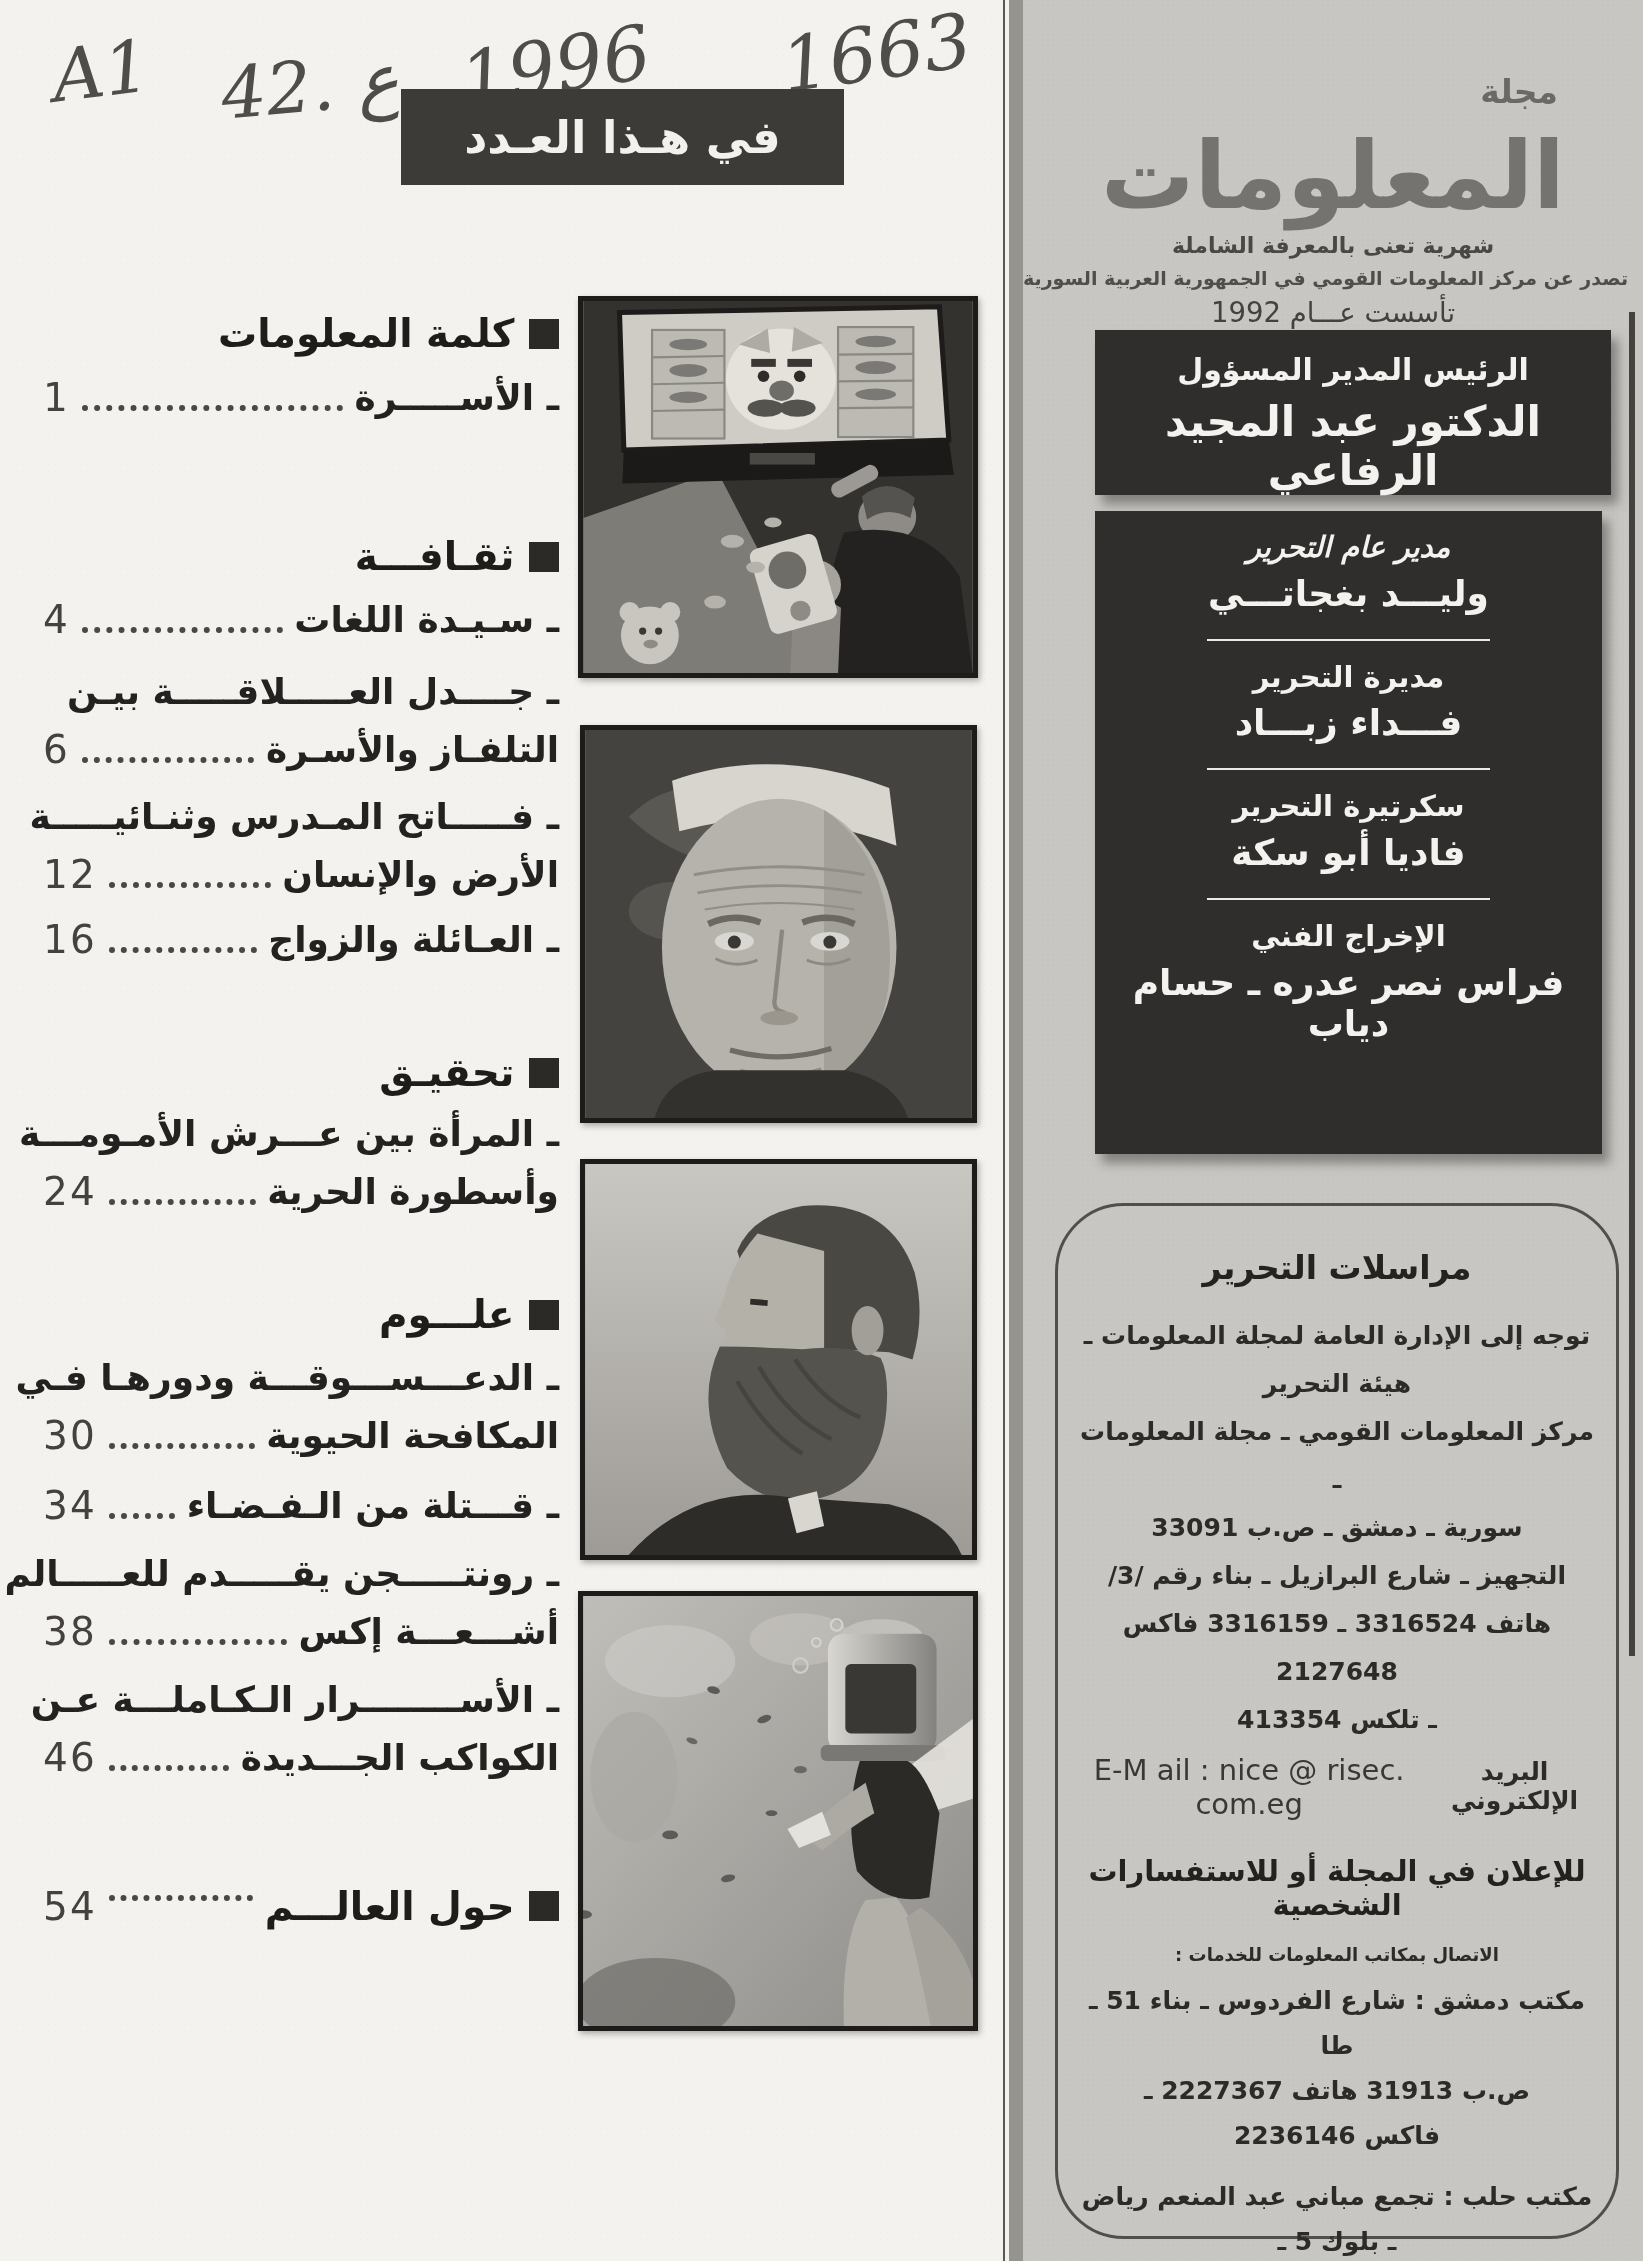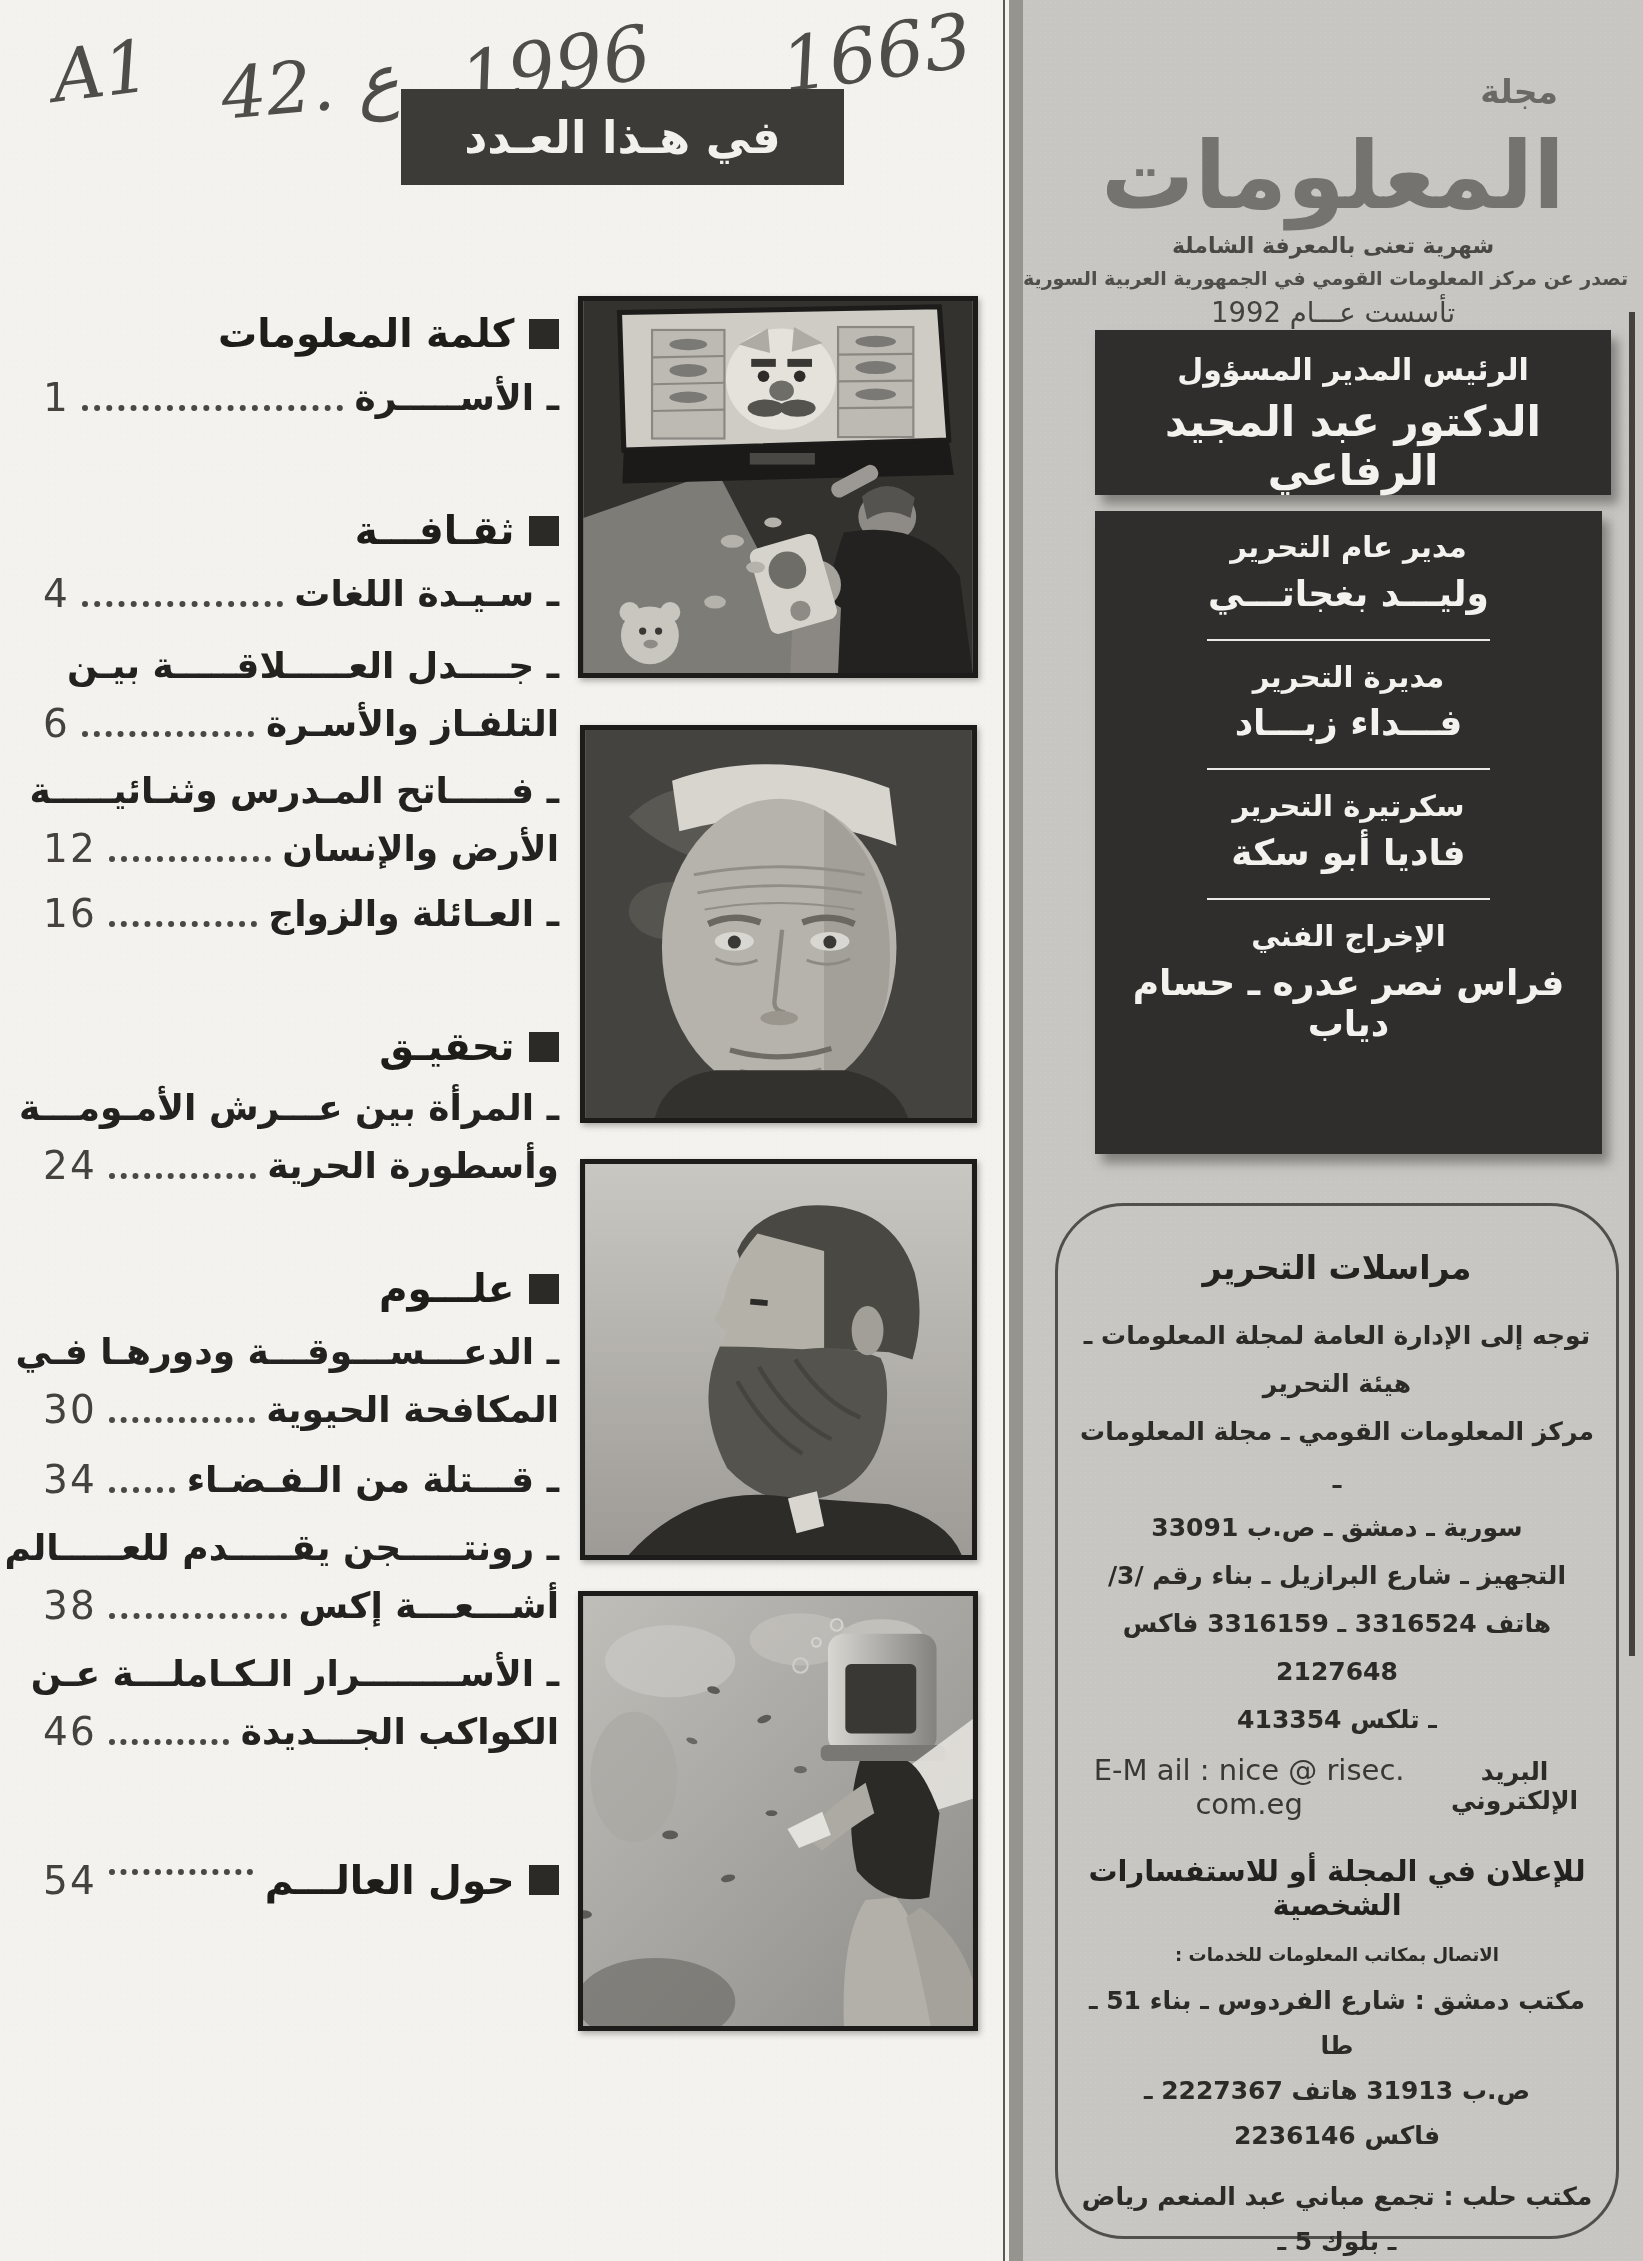--- a/index.html
+++ b/index.html
@@ -45,21 +45,21 @@
 
   
   .toc{position:absolute;left:43px;top:308px;width:516px;direction:rtl;text-align:right;color:#242220;}
   .sec-header{display:flex;align-items:center;font-size:39px;font-weight:800;line-height:51px;color:#1f1d1a;}
   .sec-header .sq{width:30px;height:30px;background:#2c2a27;margin-left:14.5px;flex:0 0 auto;}
   .trow{display:flex;align-items:flex-end;font-size:36px;font-weight:700;line-height:58px;white-space:nowrap;}
   .trow .t{flex:0 0 auto;}
   .dots{flex:1 1 auto;border-bottom:6.5px dotted #4a4744;margin:0 11.6px 16px;min-width:29px;}
   .pg{flex:0 0 auto;font-weight:400;font-size:39px;color:#45423e;letter-spacing:2.2px;direction:ltr;}
   .mt1{margin-top:10px;} 
-  .m-h1{margin-top:78px;} .m-i{margin-top:8.7px;} .m-i2{margin-top:14.5px;}
+  .m-h1{margin-top:104px;} .m-i{margin-top:8.7px;} .m-i2{margin-top:14.5px;}
   .m-i3{margin-top:7.2px;} .m-h2{margin-top:78px;} .m-h3{margin-top:68px;}
   .m-i4{margin-top:11.6px;} .m-i5{margin-top:10px;} .m-h4{margin-top:94px;}
 
   
   .photo{position:absolute;border:5.8px solid #1d1c1a;background:#8b8985;box-shadow:2.2px 2.9px 5.8px rgba(70,68,64,.4);}
   .photo svg{display:block;}
   .ph1{left:578px;top:296px;width:390px;height:372px;}
   .ph2{left:580px;top:725px;width:387px;height:388px;}
   .ph3{left:580px;top:1159px;width:387px;height:391px;}
   .ph4{left:578px;top:1591px;width:390px;height:430px;}
@@ -74,21 +74,21 @@
   .blackbox{
     position:absolute;background:#2f2e2c;color:#f4f2ee;text-align:center;
     box-shadow:7.2px 8.7px 10px rgba(75,73,69,.55);
   }
   .chief{top:330px;right:32px;width:516px;height:165px;}
   .chief .role{margin-top:22px;font-size:30px;font-weight:800;}
   .chief .name{margin-top:10px;font-size:42px;font-weight:800;}
   .staff{top:511px;right:41px;width:507px;height:643px;}
   .staff .role{font-size:29px;font-weight:800;margin-top:19px;}
   .staff .name{font-size:36px;font-weight:800;margin-top:8.7px;}
-  .staff .role.first{}
+  .staff .role.first{font-style:italic;}
   .staff-div{width:56%;margin:25px auto 4.3px;border-top:2.2px solid #eceae6;}
 
   
   .info-box{
     position:absolute;top:1203px;right:24px;width:564px;height:1036px;
     border:3.6px solid #514f4b;border-radius:69px;box-sizing:border-box;
     padding:42px 20px 0;text-align:center;color:#2d2b28;
   }
   .corr-title{font-size:33px;font-weight:800;color:#252320;margin-bottom:25px;}
   .corr-line{font-size:25px;font-weight:700;line-height:48px;}

